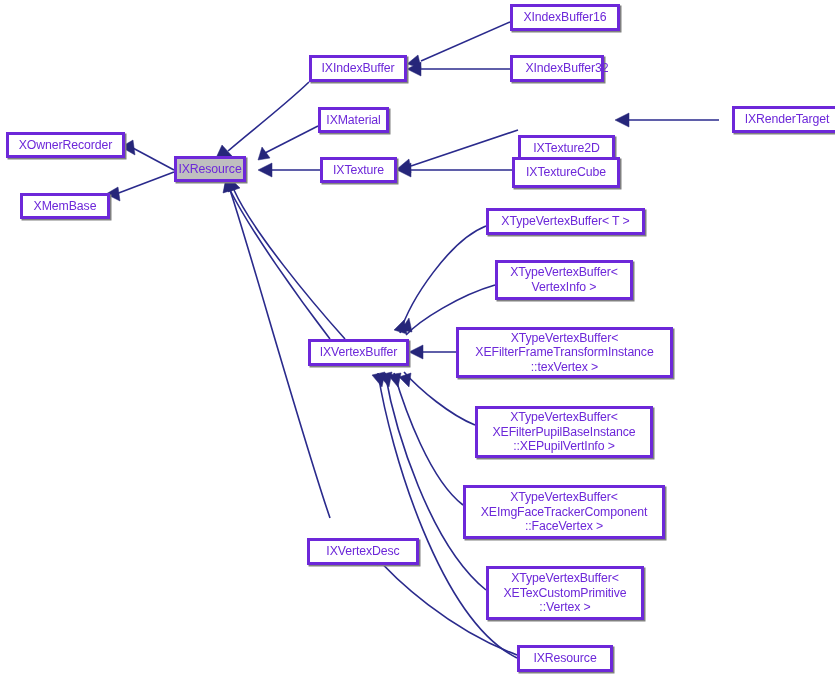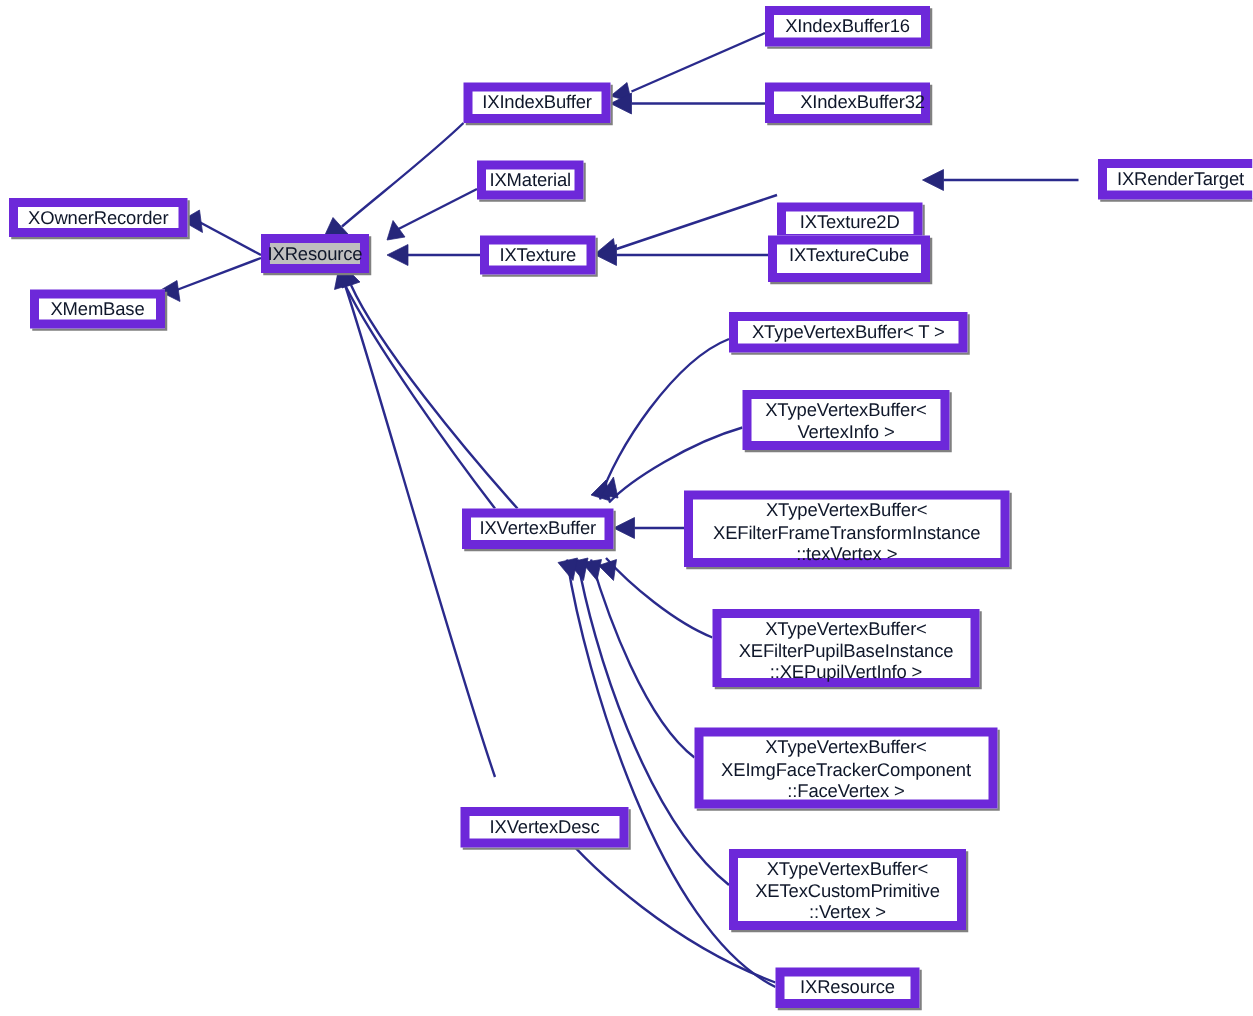--- a/index.html
+++ b/index.html
@@ -28,25 +28,25 @@
     stroke-width: 1.6;
   }
   .edge-head {
     fill: #26267a;
     stroke: #26267a;
     stroke-width: 0.5;
   }
   .node {
     position: absolute;
     box-sizing: border-box;
-    border: 6px solid #6d28d9;
+    border: 3px solid #6d28d9;
     background: #ffffff;
-    color: #0f172a;
+    color: #6d28d9;
     display: flex;
-    align-items: flex-start;
+    align-items: center;
     justify-content: center;
     text-align: center;
     font-size: 12.3px;
     line-height: 14.6px;
     letter-spacing: -0.1px;
     white-space: pre-line;
     box-shadow: 1.5px 1.5px 0 0 #808080;
     z-index: 3;
   }
   .node.highlight {
@@ -147,21 +147,21 @@
         <polygon class="edge-head" points="367,557 378,566 378,552"></polygon>
       </g>
     </svg>
 <div class="node" style="left: 6px; top: 132px; width: 119px; height: 26px;"><span class="node-label">XOwnerRecorder</span></div>
     <div class="node" style="left: 20px; top: 182px; width: 90px; height: 26px; margin-top: 11px;"><span class="node-label">XMemBase</span></div>
     <div class="node highlight" style="left: 174px; top: 156px; width: 72px; height: 26px;"><span class="node-label">IXResource</span></div>
     <div class="node" style="left: 309px; top: 55px; width: 98px; height: 27px;"><span class="node-label">IXIndexBuffer</span></div>
     <div class="node" style="left: 318px; top: 107px; width: 71px; height: 26px;"><span class="node-label">IXMaterial</span></div>
     <div class="node" style="left: 320px; top: 157px; width: 77px; height: 26px;"><span class="node-label">IXTexture</span></div>
     <div class="node" style="left: 510px; top: 4px; width: 110px; height: 27px;"><span class="node-label">XIndexBuffer16</span></div>
-    <div class="node" style="left: 510px; top: 55px; width: 110px; height: 27px; padding-left: 20px;"><span class="node-label">XIndexBuffer32</span></div>
+    <div class="node" style="left: 510px; top: 55px; width: 94px; height: 27px; padding-left: 20px;"><span class="node-label">XIndexBuffer32</span></div>
     <div class="node" style="left: 518px; top: 106px; width: 97px; height: 27px; margin-top: 29px;"><span class="node-label">IXTexture2D</span></div>
     <div class="node" style="left: 512px; top: 157px; width: 108px; height: 31px;"><span class="node-label">IXTextureCube</span></div>
     <div class="node" style="left: 732px; top: 106px; width: 110px; height: 27px;"><span class="node-label">IXRenderTarget</span></div>
     <div class="node" style="left: 308px; top: 339px; width: 101px; height: 27px;"><span class="node-label">IXVertexBuffer</span></div>
     <div class="node" style="left: 307px; top: 518px; width: 112px; height: 27px; margin-top: 20px;"><span class="node-label">IXVertexDesc</span></div>
     <div class="node" style="left: 486px; top: 208px; width: 159px; height: 27px;"><span class="node-label">XTypeVertexBuffer&lt; T &gt;</span></div>
     <div class="node" style="left: 495px; top: 260px; width: 138px; height: 40px;"><span class="node-label">XTypeVertexBuffer&lt;
 VertexInfo &gt;</span></div>
     <div class="node" style="left: 456px; top: 327px; width: 217px; height: 51px;"><span class="node-label">XTypeVertexBuffer&lt;
 XEFilterFrameTransformInstance

